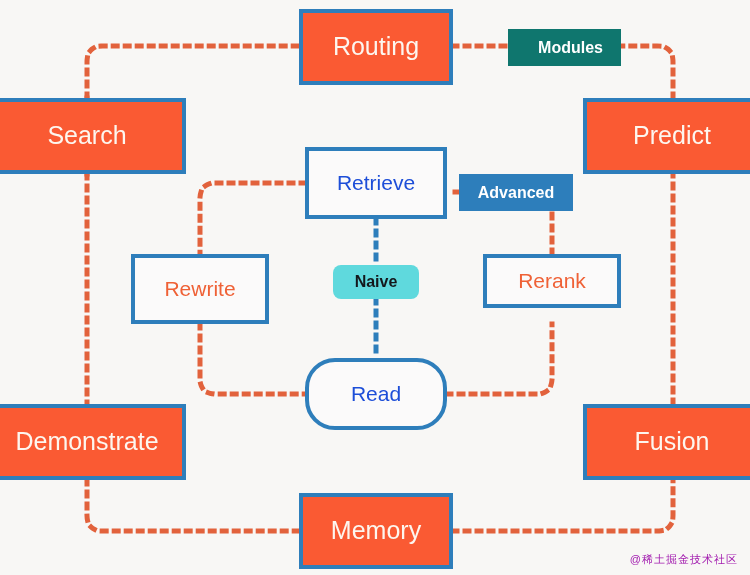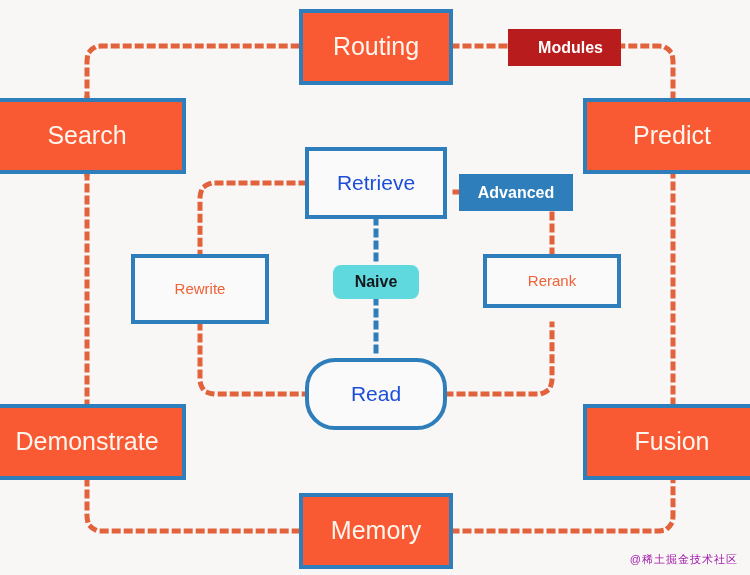--- a/index.html
+++ b/index.html
@@ -45,36 +45,36 @@
   }
   .node.core-blue {
     background: #fbfafa;
     color: #1d4ed8;
     font-size: 21px;
     font-weight: 400;
   }
   .node.core-orange {
     background: #fbfafa;
     color: #ef6136;
-    font-size: 15px;
+    font-size: 21px;
     font-weight: 400;
   }
   .badge {
     position: absolute;
     box-sizing: border-box;
     display: flex;
     align-items: center;
     justify-content: center;
     font-size: 16px;
     font-weight: bold;
     z-index: 4;
     white-space: nowrap;
   }
   .badge.modules {
-    background: #b91c1c;
+    background: #0f766e;
     color: #ffffff;
     padding-left: 12px;
   }
   .badge.advanced {
     background: #2d7ebb;
     color: #ffffff;
   }
   .badge.naive {
     background: #5fd9dd;
     color: #14181c;

